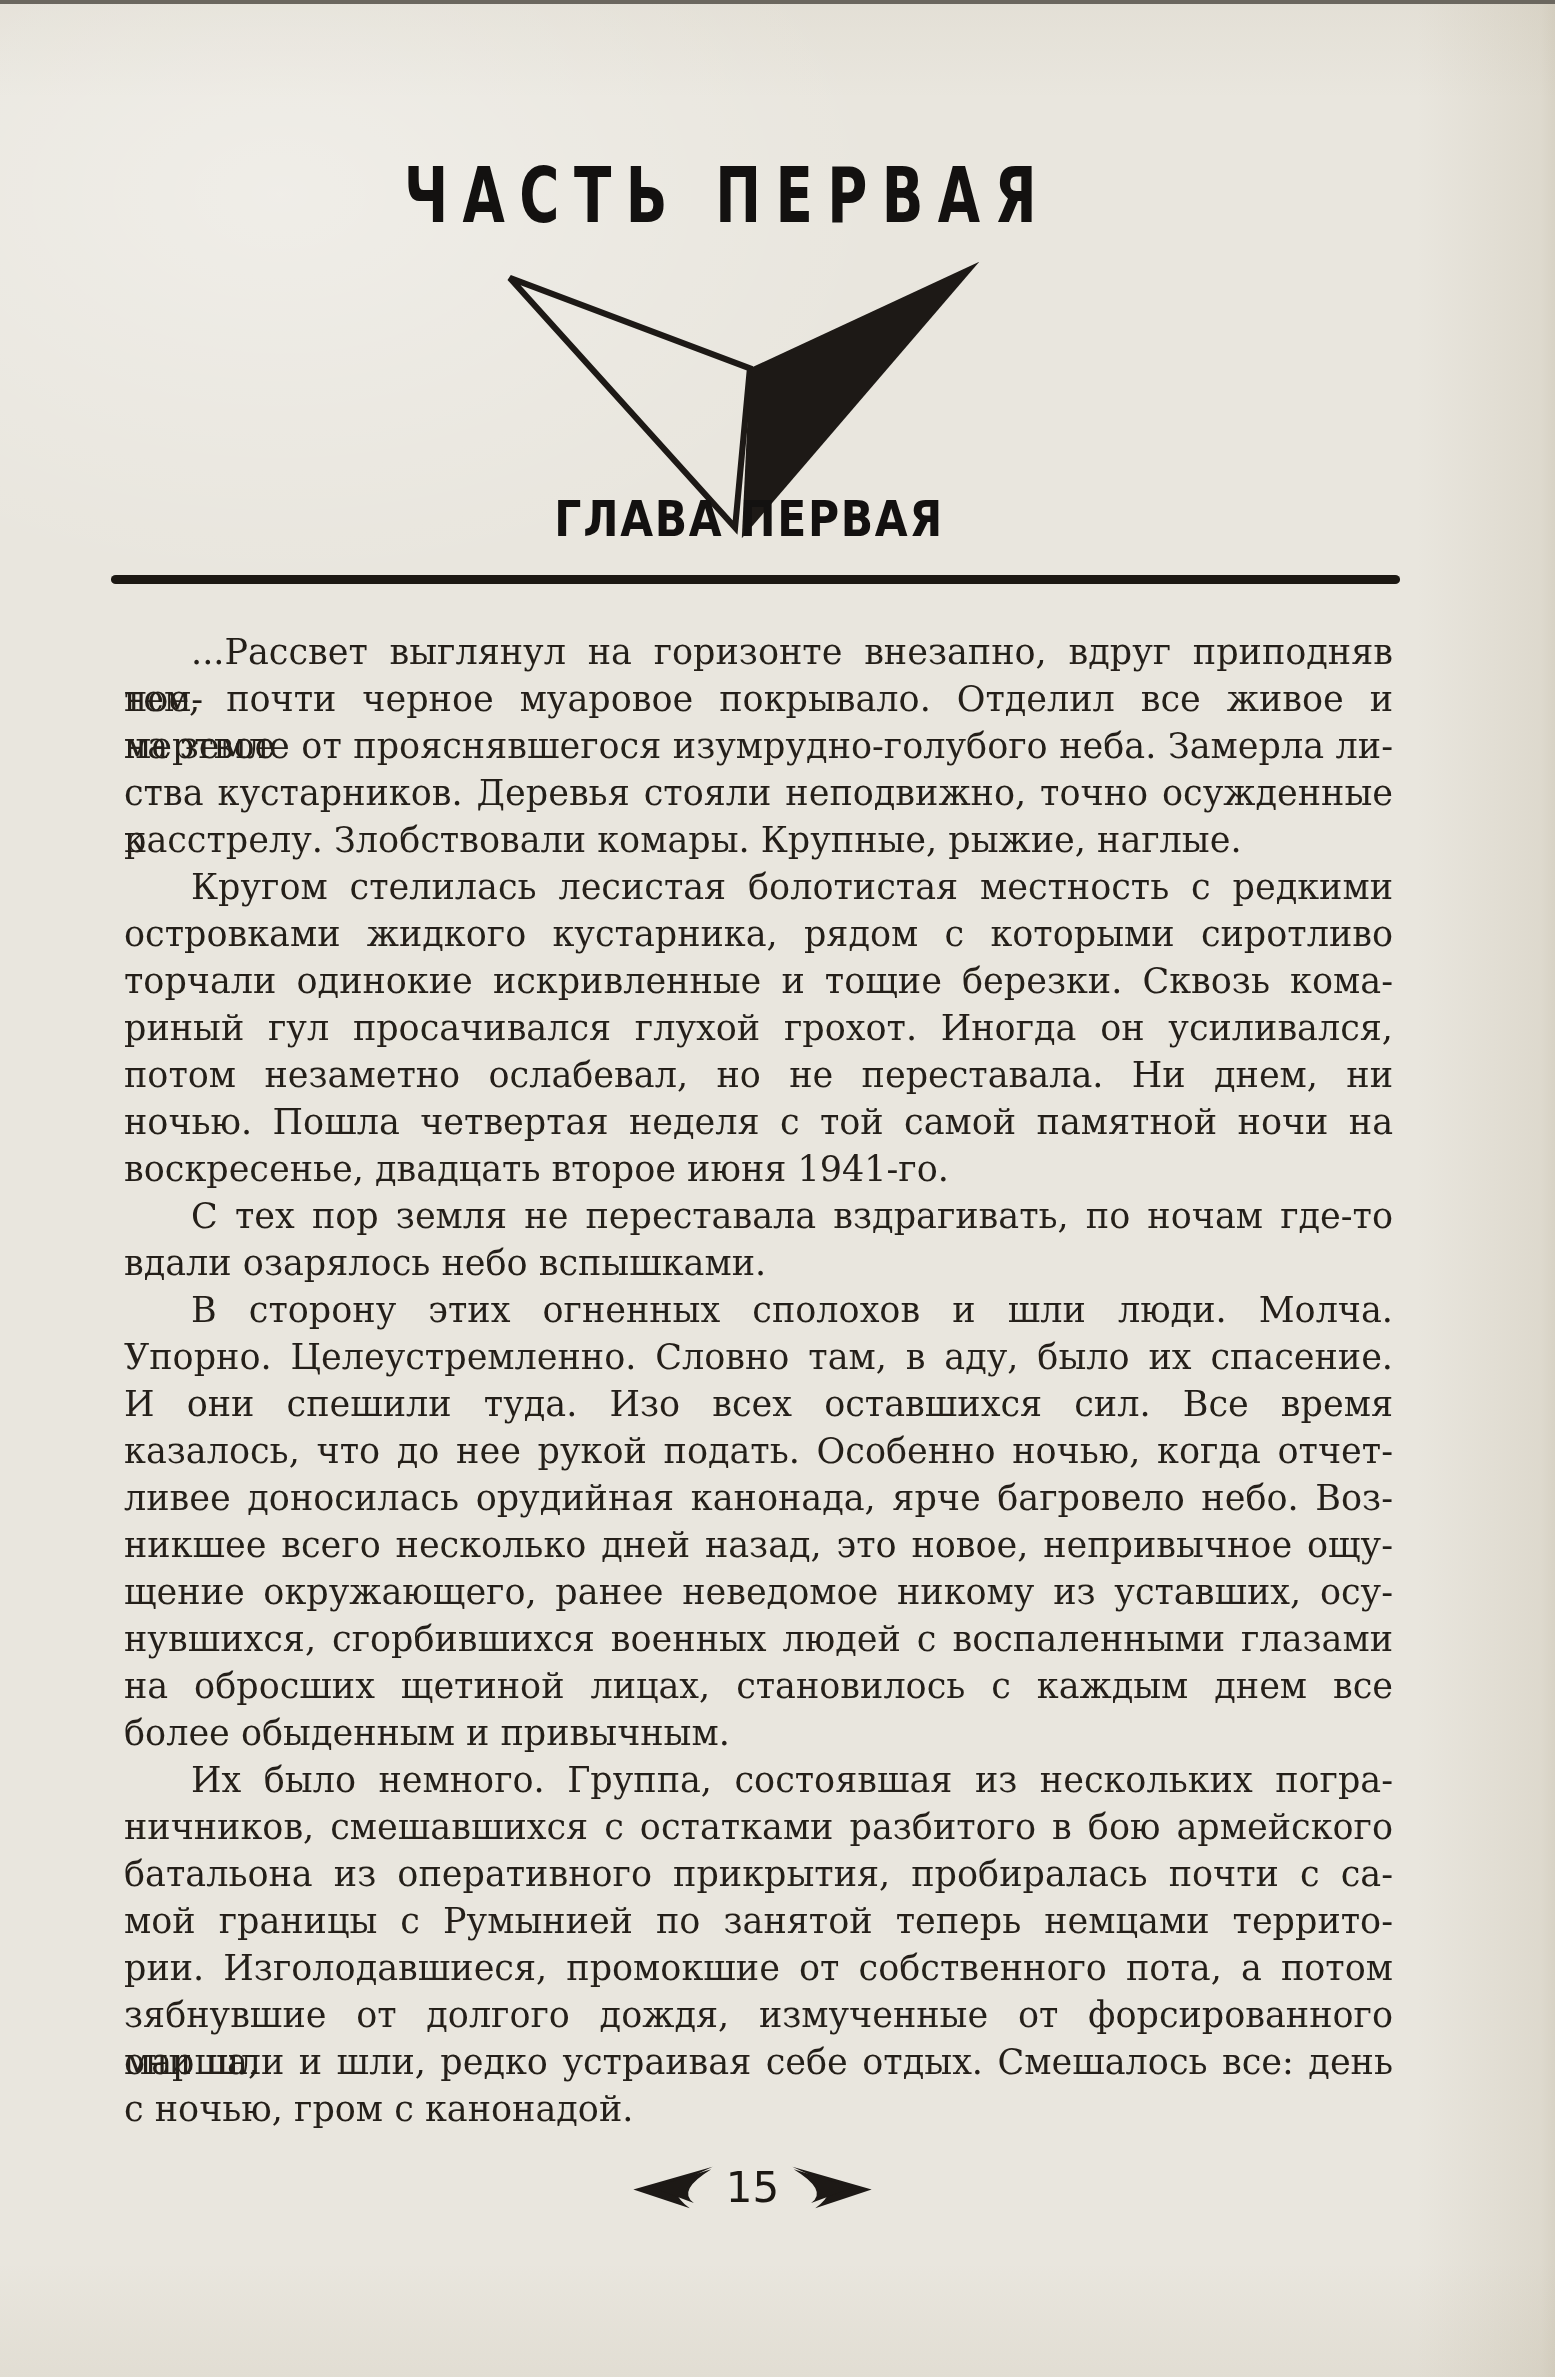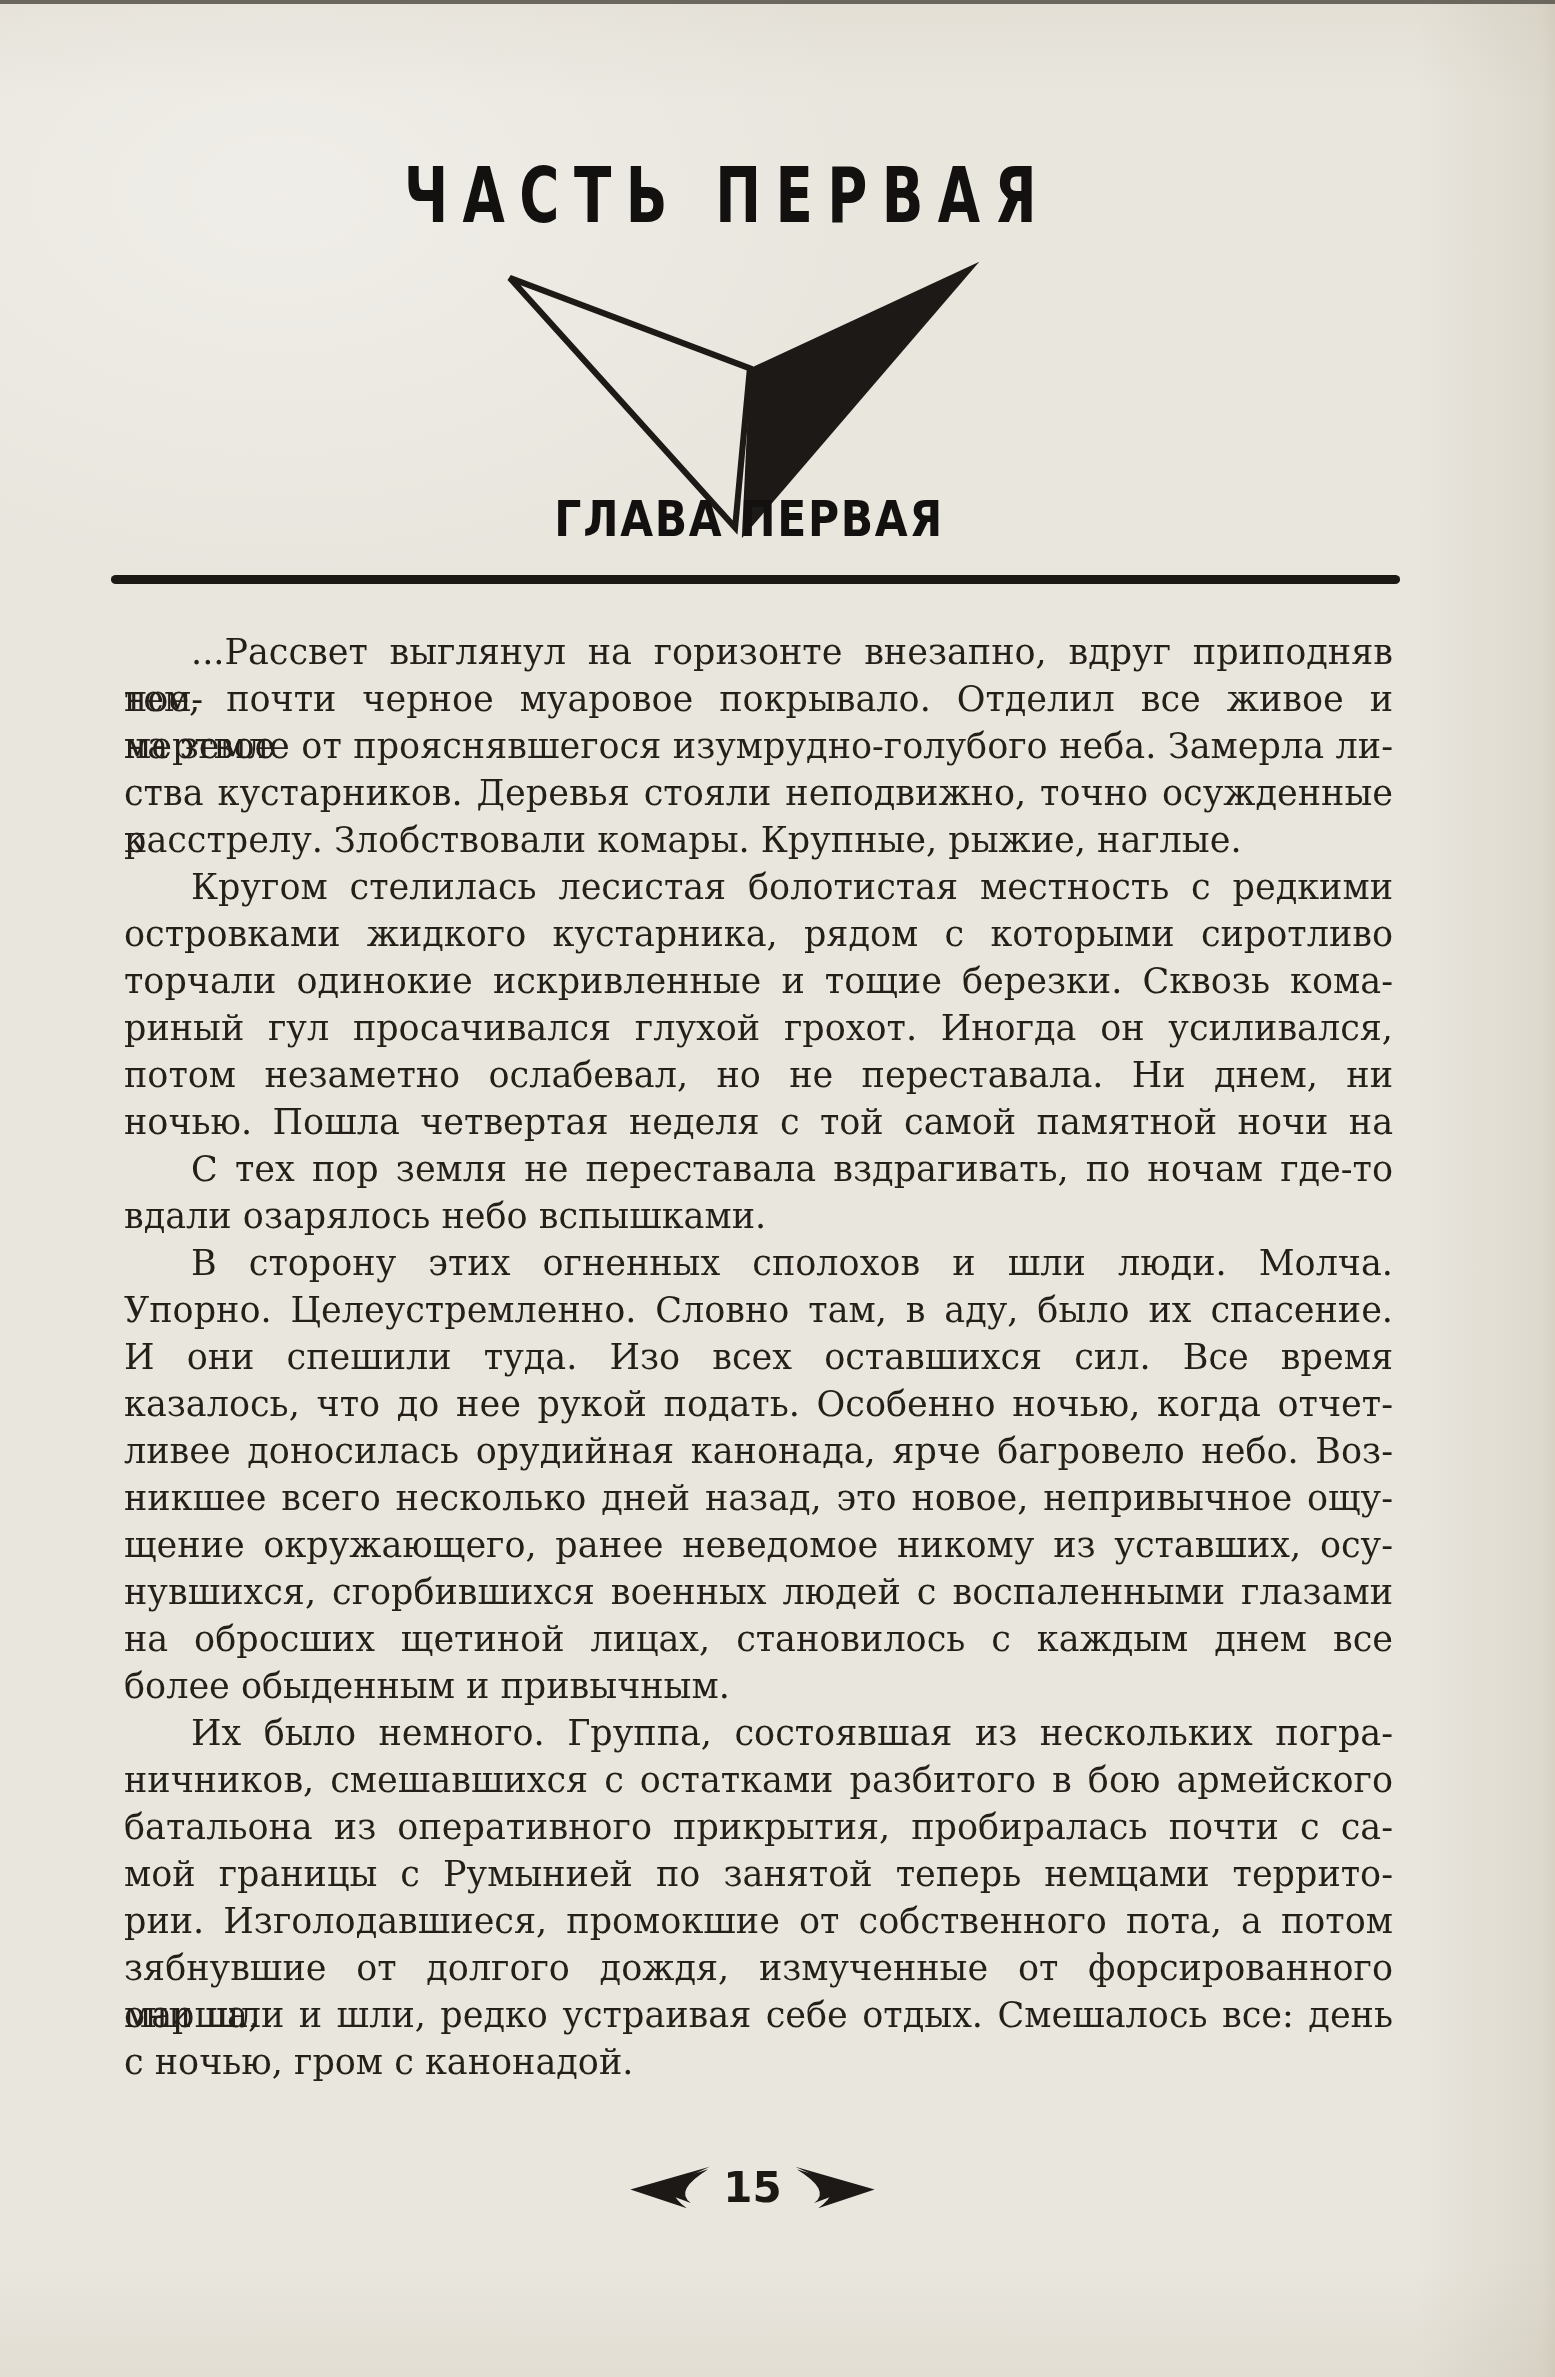--- a/index.html
+++ b/index.html
@@ -52,21 +52,21 @@
     height:47px;overflow:visible;white-space:normal;
   }
   .line.para-start{text-indent:67px;}
   .line.para-end{text-align-last:left;}
   .page-footer{
     position:absolute;left:0;top:2161px;width:1505px;
     display:flex;justify-content:center;align-items:center;gap:12px;
   }
   .page-number{
     font-family:"DejaVu Sans","Liberation Sans",sans-serif;
-    font-weight:700;font-size:42px;line-height:45px;color:#1c1813;
+    font-weight:400;font-size:42px;line-height:45px;color:#1c1813;
   }
   .footer-arrow{display:block;}
   .ink-fill{fill:#1d1916;}
   .ink-stroke{fill:none;stroke:#1d1916;stroke-width:9;stroke-linejoin:miter;}
 </style>
 </head>
 <body>
 
 <div class="page">
 
@@ -90,20 +90,21 @@
       <div class="line">ное, почти черное муаровое покрывало. Отделил все живое и мертвое</div>
       <div class="line">на земле от прояснявшегося изумрудно-голубого неба. Замерла ли-</div>
       <div class="line">ства кустарников. Деревья стояли неподвижно, точно осужденные к</div>
       <div class="line para-end">расстрелу. Злобствовали комары. Крупные, рыжие, наглые.</div>
       <div class="line para-start">Кругом стелилась лесистая болотистая местность с редкими</div>
       <div class="line">островками жидкого кустарника, рядом с которыми сиротливо</div>
       <div class="line">торчали одинокие искривленные и тощие березки. Сквозь кома-</div>
       <div class="line">риный гул просачивался глухой грохот. Иногда он усиливался,</div>
       <div class="line">потом незаметно ослабевал, но не переставала. Ни днем, ни</div>
       <div class="line">ночью. Пошла четвертая неделя с той самой памятной ночи на</div>
+      <div class="line para-end">воскресенье, двадцать второе июня 1941-го.</div>
       <div class="line para-start">С тех пор земля не переставала вздрагивать, по ночам где-то</div>
       <div class="line para-end">вдали озарялось небо вспышками.</div>
       <div class="line para-start">В сторону этих огненных сполохов и шли люди. Молча.</div>
       <div class="line">Упорно. Целеустремленно. Словно там, в аду, было их спасение.</div>
       <div class="line">И они спешили туда. Изо всех оставшихся сил. Все время</div>
       <div class="line">казалось, что до нее рукой подать. Особенно ночью, когда отчет-</div>
       <div class="line">ливее доносилась орудийная канонада, ярче багровело небо. Воз-</div>
       <div class="line">никшее всего несколько дней назад, это новое, непривычное ощу-</div>
       <div class="line">щение окружающего, ранее неведомое никому из уставших, осу-</div>
       <div class="line">нувшихся, сгорбившихся военных людей с воспаленными глазами</div>

